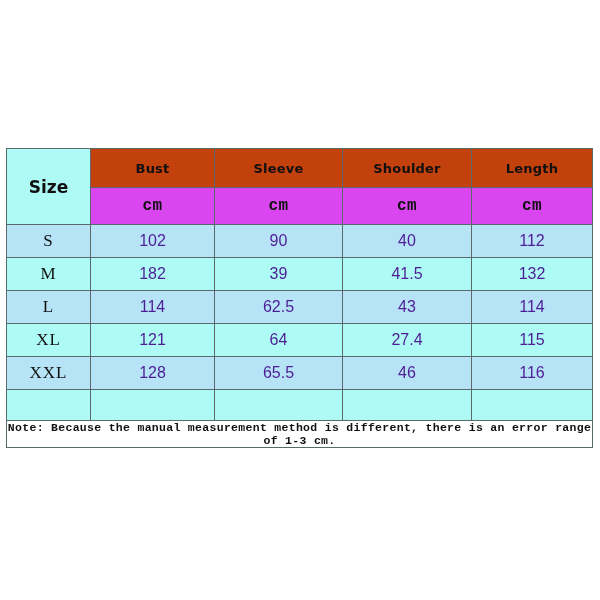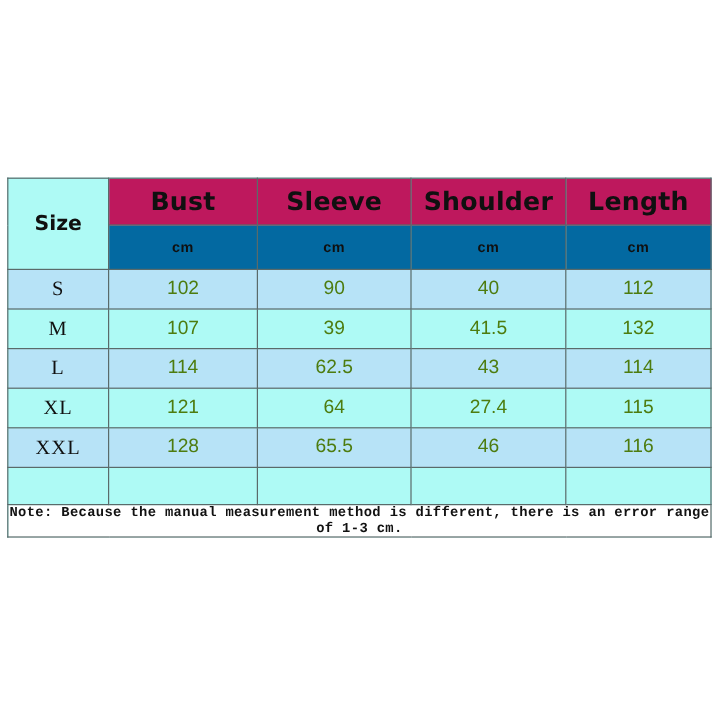--- a/index.html
+++ b/index.html
@@ -35,46 +35,46 @@
     color: #101010;
   }
   
   col.c-size     { width: 84px; }
   col.c-bust     { width: 124px; }
   col.c-sleeve   { width: 128px; }
   col.c-shoulder { width: 129px; }
   col.c-length   { width: 121px; }
 
   .hdr-cell {
-    background: #be185d;
+    background: #c2410c;
     height: 38px;
-    font-size: 21px;
+    font-size: 13px;
     font-weight: bold;
     font-family: "DejaVu Sans", sans-serif;
     letter-spacing: 0.2px;
   }
   .size-cell {
     background: #aefaf5;
     font-size: 17px;
     font-weight: bold;
     font-family: "DejaVu Sans", sans-serif;
   }
   .unit-cell {
-    background: #0369a1;
+    background: #d946ef;
     height: 36px;
-    font-size: 12px;
+    font-size: 16px;
     font-weight: bold;
-    font-family: Liberation Sans, sans-serif;
+    font-family: Liberation Mono, monospace;
     letter-spacing: 0.5px;
   }
   tr.data-row td {
     height: 32px;
     font-size: 16px;
     font-family: "Liberation Sans", sans-serif;
-    color: #4d7c0f;
+    color: #4c1d95;
   }
   tr.data-row td.label-cell {
     font-family: "Liberation Serif", serif;
     font-size: 17px;
     letter-spacing: 1px;
     color: #111111;
   }
   tr.shade-a td { background: #b7e3f7; }
   tr.shade-b td { background: #aefaf5; }
   tr.spacer-row td {
@@ -121,21 +121,21 @@
 
       <tr class="data-row shade-a">
         <td class="label-cell">S</td>
         <td>102</td>
         <td>90</td>
         <td>40</td>
         <td>112</td>
       </tr>
       <tr class="data-row shade-b">
         <td class="label-cell">M</td>
-        <td>107</td>
+        <td>182</td>
         <td>39</td>
         <td>41.5</td>
         <td>132</td>
       </tr>
       <tr class="data-row shade-a">
         <td class="label-cell">L</td>
         <td>114</td>
         <td>62.5</td>
         <td>43</td>
         <td>114</td>

